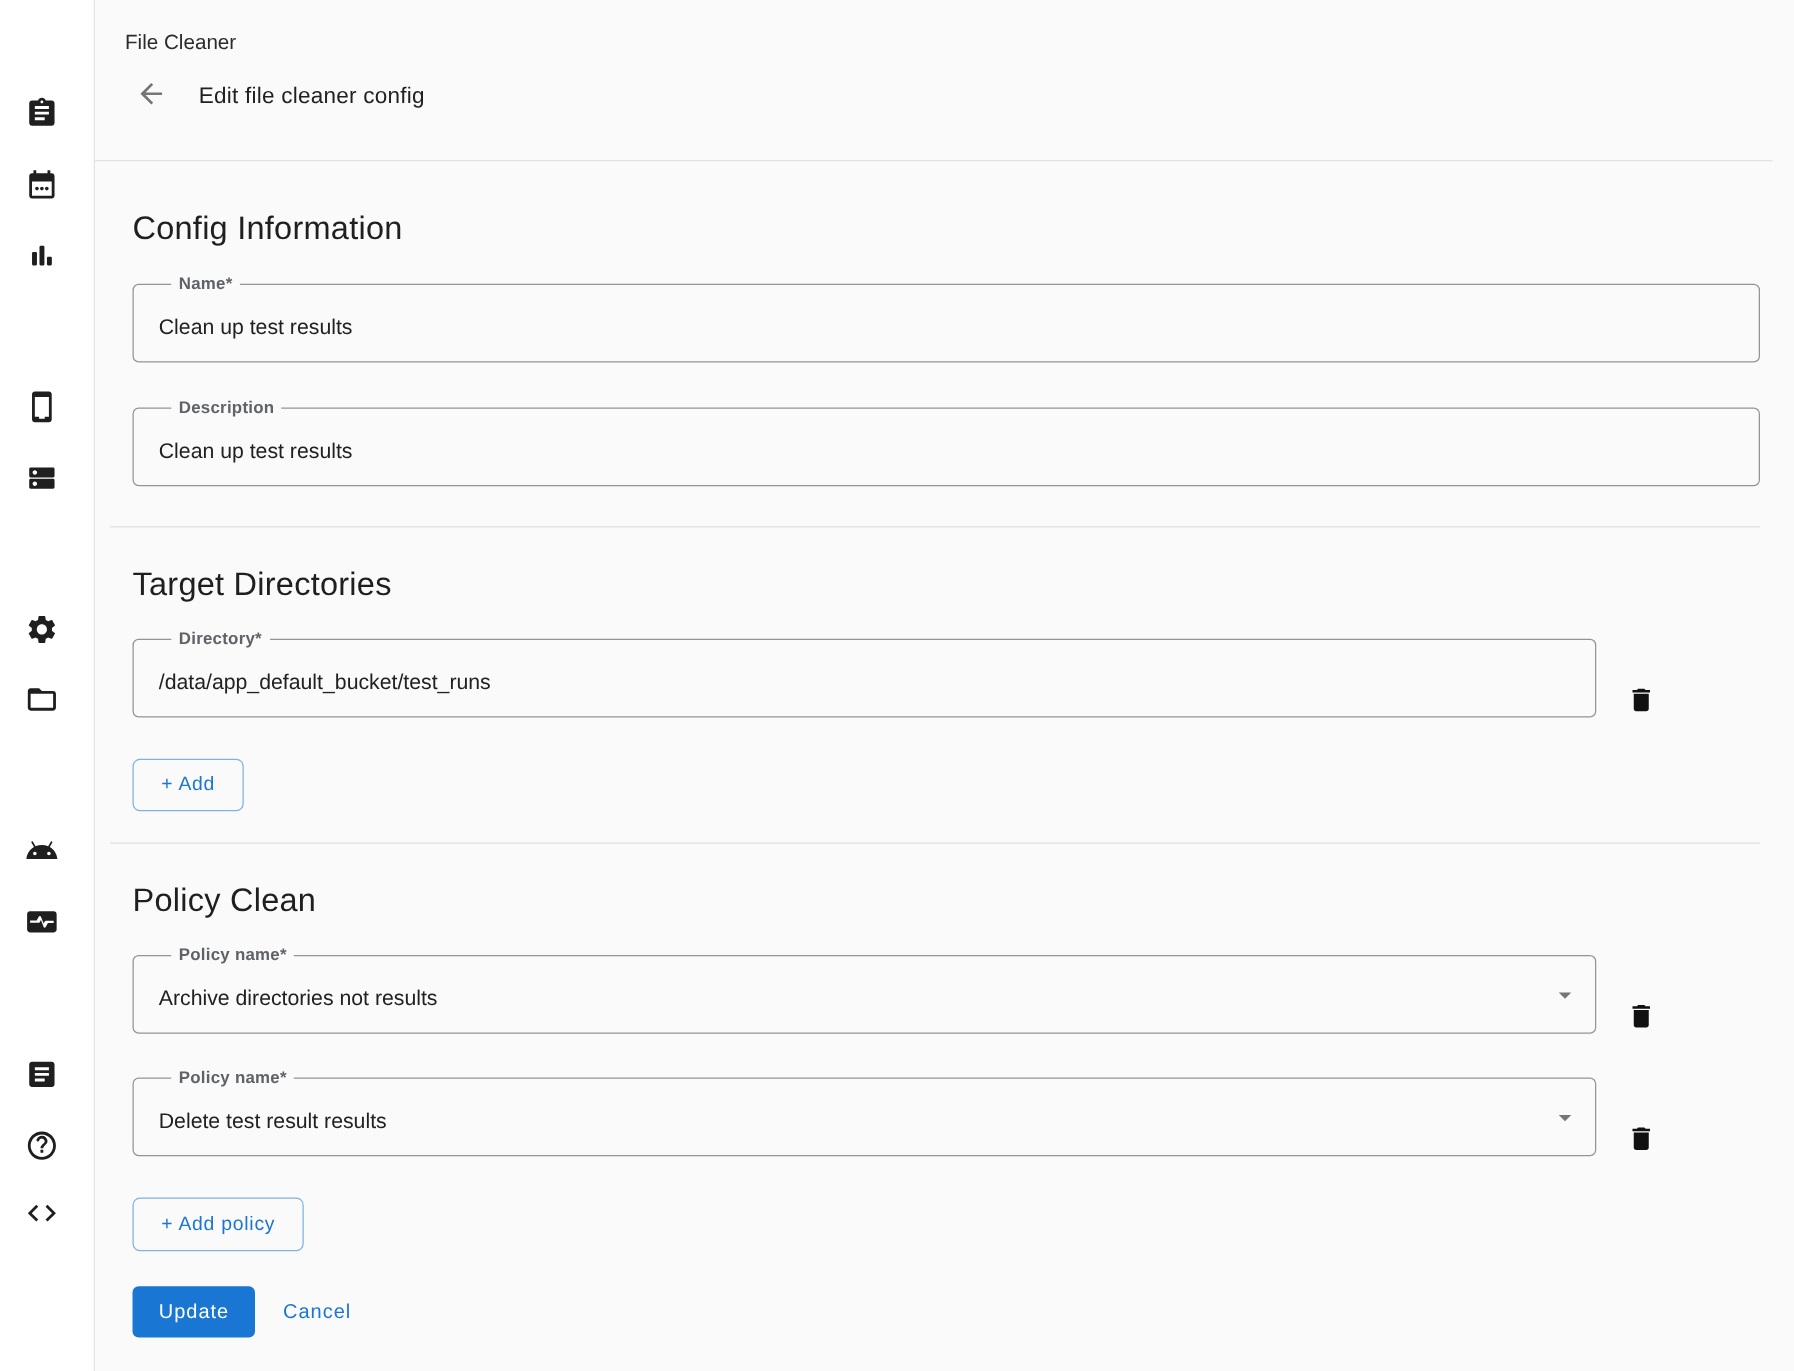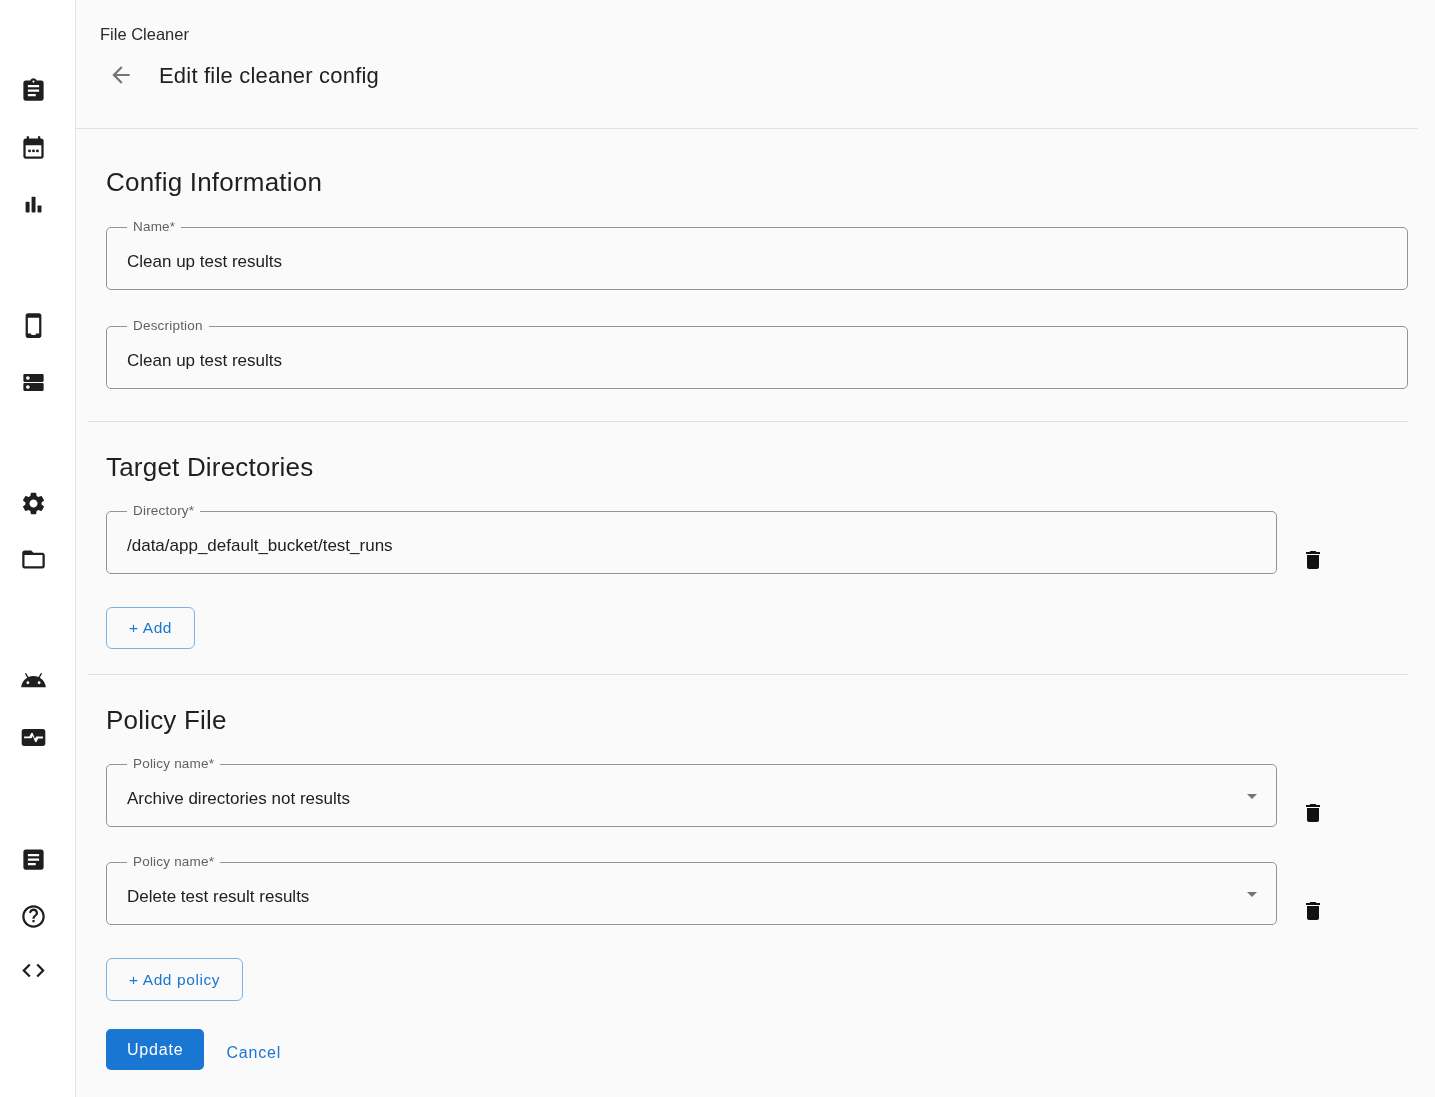--- a/index.html
+++ b/index.html
@@ -38,21 +38,21 @@
     padding: 25px 0 0 24px;
   }
   .app-title { font-size: 16.5px; color: #2b2b2b; }
   .page-head-row { display: flex; align-items: center; margin-top: 17px; }
   .back-btn {
     background: none; border: none; cursor: pointer;
     width: 30px; height: 30px; margin-left: 6px;
     display: flex; align-items: center; justify-content: center;
   }
   .back-btn svg { width: 26px; height: 26px; fill: #757575; }
-  .page-title { font-size: 22px; font-weight: 400; color: #212121; margin-left: 23px; letter-spacing: .2px; }
+  .page-title { font-size: 18px; font-weight: 400; color: #212121; margin-left: 23px; letter-spacing: .2px; }
 
   
   .content { padding: 0 10px 0 30px; flex: 1; }
   h2.section-title { font-size: 26px; font-weight: 400; color: #1f1f1f; line-height: 34px; letter-spacing: .2px; }
   .t-config { margin-top: 36px; }
   .t-dirs   { margin-top: 28px; }
   .t-pols   { margin-top: 28px; }
 
   .divider { border: none; border-top: 1px solid #e0e0e0; margin-left: -18px; }
   .div-1 { margin-top: 32px; }
@@ -62,24 +62,25 @@
   .field {
     position: relative;
     height: 63px;
     border: 1px solid #949494;
     border-radius: 5px;
     background: transparent;
   }
   .field-full { width: 1302px; }
   .field-short { width: 1171px; flex: 0 0 1171px; }
   .float-label {
-    position: absolute; top: -9px; left: 20px;
+    position: absolute; top: -9px; left: 30px;
     background: #fafafa; padding: 0 6px;
     font-size: 13.5px; color: #5f6368; letter-spacing: .2px;
     white-space: nowrap;
+    font-weight: bold;
   }
   .field input {
     width: 100%; height: 100%;
     border: none; outline: none; background: transparent;
     font-family: "Liberation Sans", sans-serif;
     font-size: 17px; color: #212121;
     padding: 6px 20px 0 20px;
   }
   .field.select { cursor: pointer; }
   .select-value {
@@ -120,21 +121,21 @@
     background: transparent;
     color: #1976d2;
     font-family: "Liberation Sans", sans-serif;
     font-size: 15.5px; letter-spacing: .6px;
     cursor: pointer;
     height: 42px; padding: 0 22px; text-align: right;
   }
   .btn-add { margin-top: 33px; }
   .btn-add-policy { margin-top: 33px; height: 43px; }
 
-  .actions-row { display: flex; align-items: flex-end; margin-top: 28px; }
+  .actions-row { display: flex; align-items: center; margin-top: 28px; }
   .btn-primary {
     display: inline-flex; align-items: center; justify-content: center;
     background: #1976d2; color: #ffffff;
     border: none; border-radius: 5px;
     font-family: "Liberation Sans", sans-serif;
     font-size: 16px; letter-spacing: .8px;
     height: 41px; padding: 0 21px;
     cursor: pointer;
   }
   .btn-text {
@@ -262,21 +263,21 @@
                 <path d="M6 19c0 1.1.9 2 2 2h8c1.1 0 2-.9 2-2V7H6v12zM19 4h-3.5l-1-1h-5l-1 1H5v2h14V4z"></path>
               </svg></span>
         </button>
       </div>
 
       <button class="btn-outlined btn-add">+ Add</button>
 
       <hr class="divider div-2">
 
       
-      <h2 class="section-title t-pols">Policy File</h2>
+      <h2 class="section-title t-pols">Policy Clean</h2>
 
       <div class="field-row mt-pol1">
         <div class="field field-short select">
           <span class="float-label">Policy name*</span>
           <span class="select-value">Archive directories not results</span>
           <span class="select-arrow"><svg viewBox="0 0 24 24">
                 <path d="M7 10l5 5 5-5z"></path>
               </svg></span>
         </div>
         <button class="trash-btn trash-pol">

